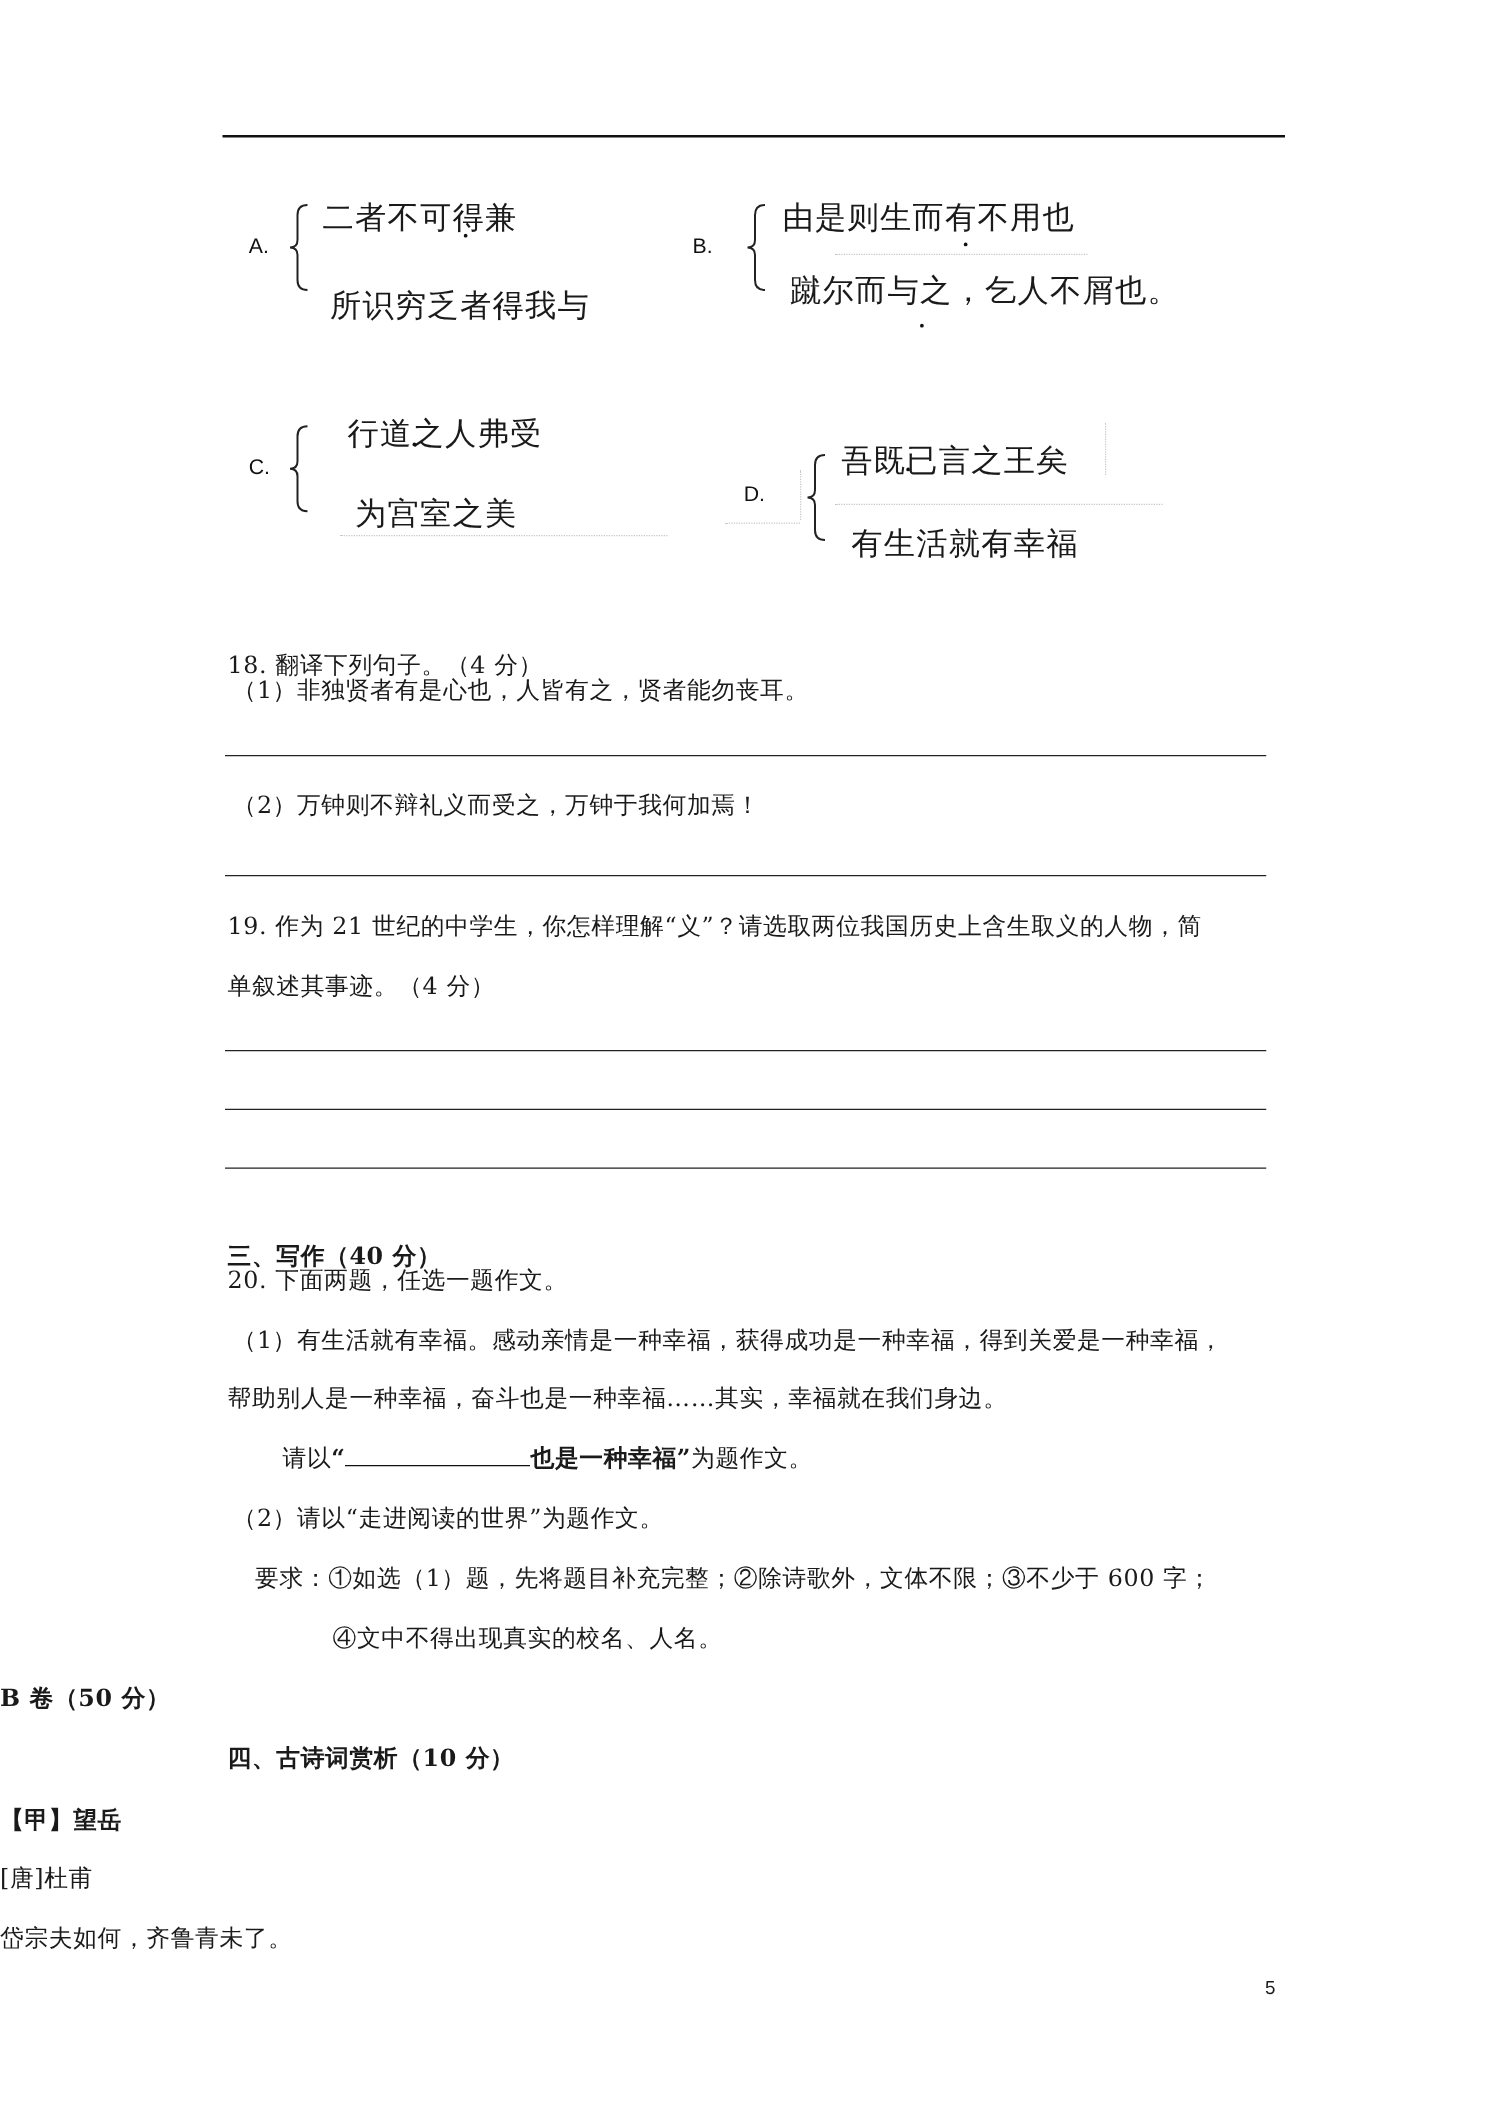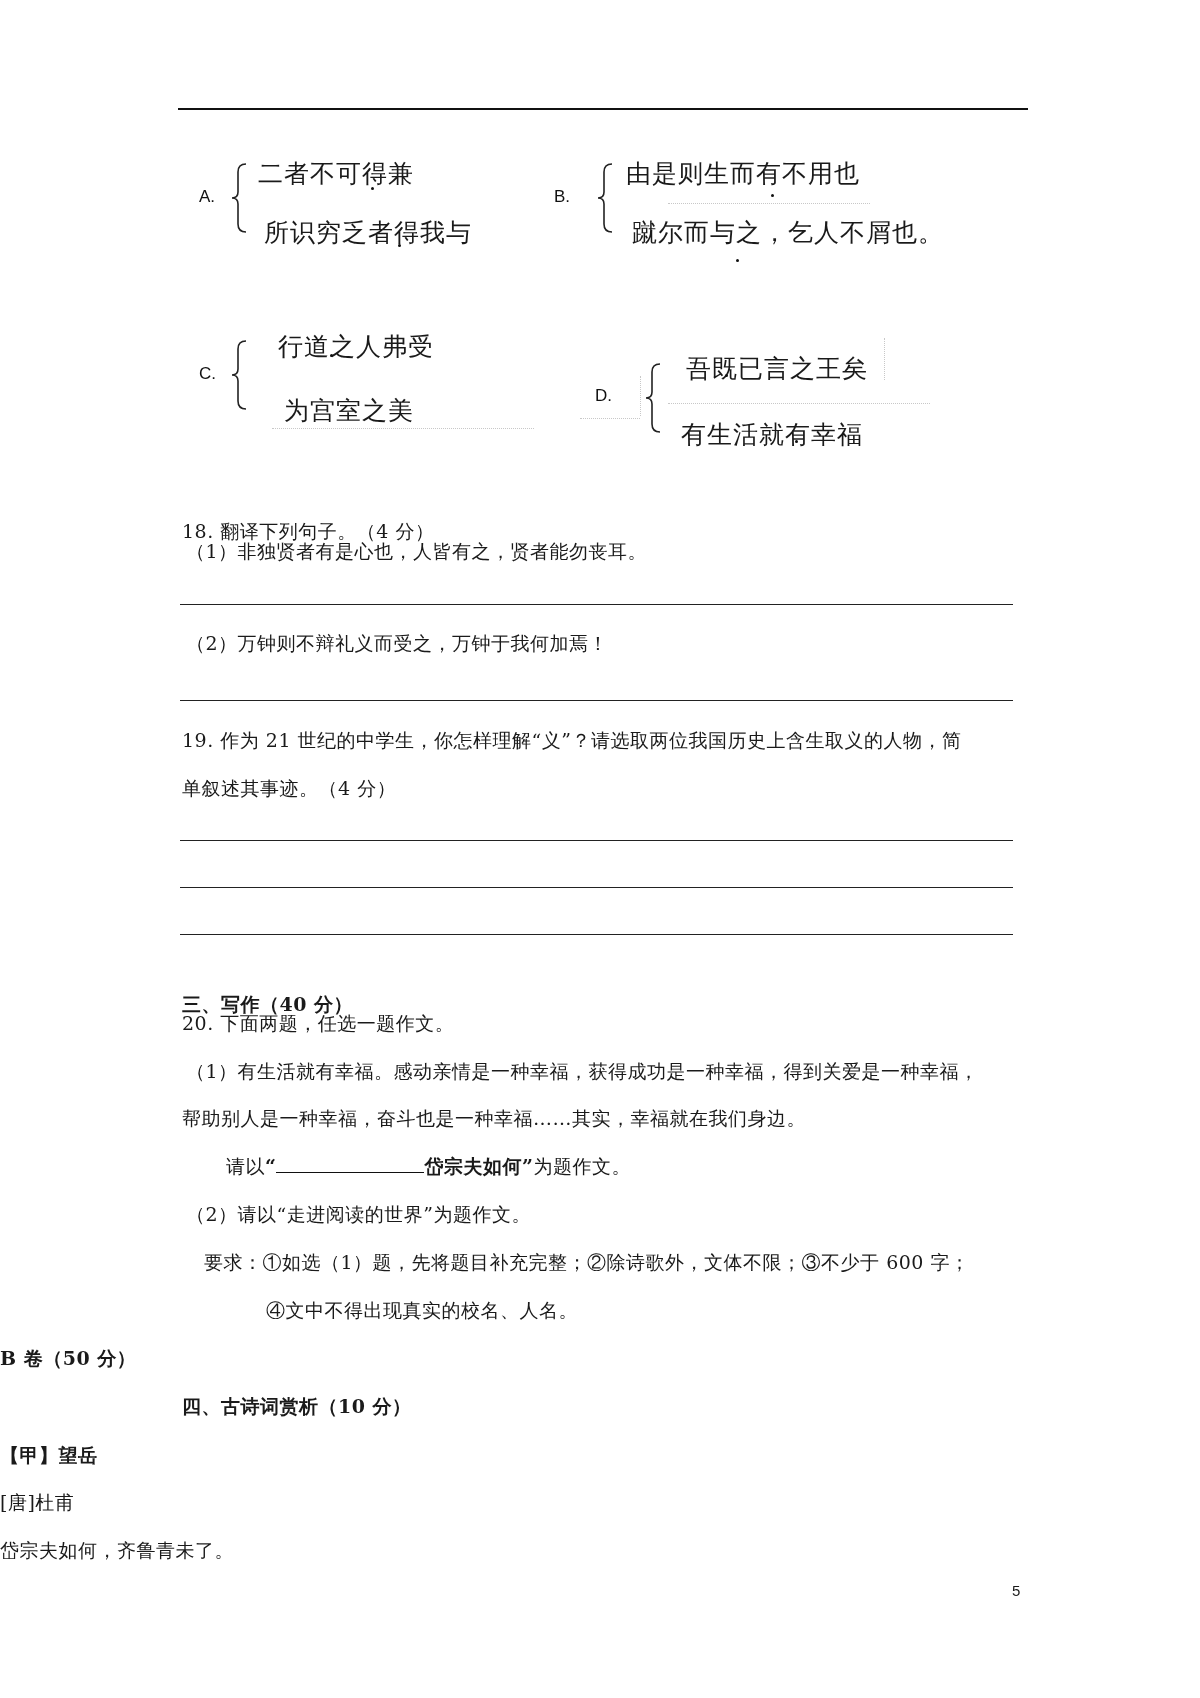--- a/index.html
+++ b/index.html
@@ -33,21 +33,21 @@
 
 <div class="abs header-rule"></div>
 
 <div class="abs opt-letter" style="left:199px; top:187px;">A.</div>
 <svg class="brace-svg" style="left:230px; top:162px;" width="20" height="72" viewBox="0 0 20 72">
   <path d="M16 2 Q8 2 8 10 L8 30 Q8 36 2 36 Q8 36 8 42 L8 62 Q8 70 16 70" fill="none" stroke="#222" stroke-width="1.6"></path>
 </svg>
 <div class="abs line-text" style="left:258px; top:157px;">
   <span>二者不可得兼</span>
 </div>
-<div class="abs line-text" style="left:264px; top:216px;">
+<div class="abs line-text" style="left:264px; top:228px;">
   <span>所识穷乏者得我与</span>
 </div>
 <div class="abs" style="left:371px; top:187px; width:3px; height:3px; background:#111; border-radius:50%;"></div>
 <div class="abs" style="left:398px; top:244px; width:3px; height:3px; background:#111; border-radius:50%;"></div>
 
 <div class="abs opt-letter" style="left:554px; top:187px;">B.</div>
 <svg class="brace-svg" style="left:596px; top:162px;" width="20" height="72" viewBox="0 0 20 72">
   <path d="M16 2 Q8 2 8 10 L8 30 Q8 36 2 36 Q8 36 8 42 L8 62 Q8 70 16 70" fill="none" stroke="#222" stroke-width="1.6"></path>
 </svg>
 <div class="dotted" style="left:668px; top:203px; width:202px;"></div>
@@ -74,21 +74,21 @@
 <div class="abs" style="left:330px; top:354px; width:3px; height:3px; background:#111; border-radius:50%;"></div>
 
 <div class="abs opt-letter" style="left:595px; top:386px;">D.</div>
 <div class="vdotted" style="left:640px; top:376px; height:40px;"></div>
 <div class="dotted" style="left:580px; top:418px; width:60px;"></div>
 <svg class="brace-svg" style="left:644px; top:362px;" width="20" height="72" viewBox="0 0 20 72">
   <path d="M16 2 Q8 2 8 10 L8 30 Q8 36 2 36 Q8 36 8 42 L8 62 Q8 70 16 70" fill="none" stroke="#222" stroke-width="1.6"></path>
 </svg>
 <div class="vdotted" style="left:884px; top:338px; height:42px;"></div>
 <div class="dotted" style="left:668px; top:403px; width:262px;"></div>
-<div class="abs line-text" style="left:673px; top:352px;margin-left:13px;">
+<div class="abs line-text" style="left:673px; top:352px;">
   <span>吾既已言之王矣</span>
 </div>
 <div class="abs line-text" style="left:681px; top:418px;">
   <span>有生活就有幸福</span>
 </div>
 <div class="abs" style="left:725px; top:374px; width:3px; height:3px; background:#111; border-radius:50%;"></div>
 <div class="abs" style="left:795px; top:440px; width:3px; height:3px; background:#111; border-radius:50%;"></div>
 
 <div class="abs para" style="left:182px; top:491px;margin-top:28px;">18. 翻译下列句子。（4 分）</div>
 <div class="abs para" style="left:186px; top:539px;">（1）非独贤者有是心也，人皆有之，贤者能勿丧耳。</div>
@@ -100,21 +100,21 @@
 <div class="abs para" style="left:182px; top:776px;">单叙述其事迹。（4 分）</div>
 <div class="answer-line" style="top:840px;"></div>
 <div class="answer-line" style="top:887px;"></div>
 <div class="answer-line" style="top:934px;"></div>
 
 <div class="abs para bold" style="left:182px; top:962px;margin-top:30px;">三、写作（40 分）</div>
 <div class="abs para" style="left:182px; top:1011px;">20. 下面两题，任选一题作文。</div>
 <div class="abs para" style="left:186px; top:1059px;">（1）有生活就有幸福。感动亲情是一种幸福，获得成功是一种幸福，得到关爱是一种幸福，</div>
 <div class="abs para" style="left:182px; top:1106px;">帮助别人是一种幸福，奋斗也是一种幸福……其实，幸福就在我们身边。</div>
 <div class="abs para" style="left:226px; top:1154px;">
-  <span>请以</span><span class="bold">“</span><span class="blank-underline"></span><span class="bold">岱宗夫如何”</span><span>为题作文。</span>
+  <span>请以</span><span class="bold">“</span><span class="blank-underline"></span><span class="bold">也是一种幸福”</span><span>为题作文。</span>
 </div>
 <div class="abs para" style="left:186px; top:1202px;">（2）请以“走进阅读的世界”为题作文。</div>
 <div class="abs para" style="left:204px; top:1250px;">要求：①如选（1）题，先将题目补充完整；②除诗歌外，文体不限；③不少于 600 字；</div>
 <div class="abs para" style="left:266px; top:1298px;">④文中不得出现真实的校名、人名。</div>
 
 <div class="abs para bold center" style="top:1346px;">B 卷（50 分）</div>
 
 <div class="abs para bold" style="left:182px; top:1394px;">四、古诗词赏析（10 分）</div>
 <div class="abs para bold center" style="top:1443px;">【甲】望岳</div>
 <div class="abs para center" style="top:1490px;">[唐]杜甫</div>

